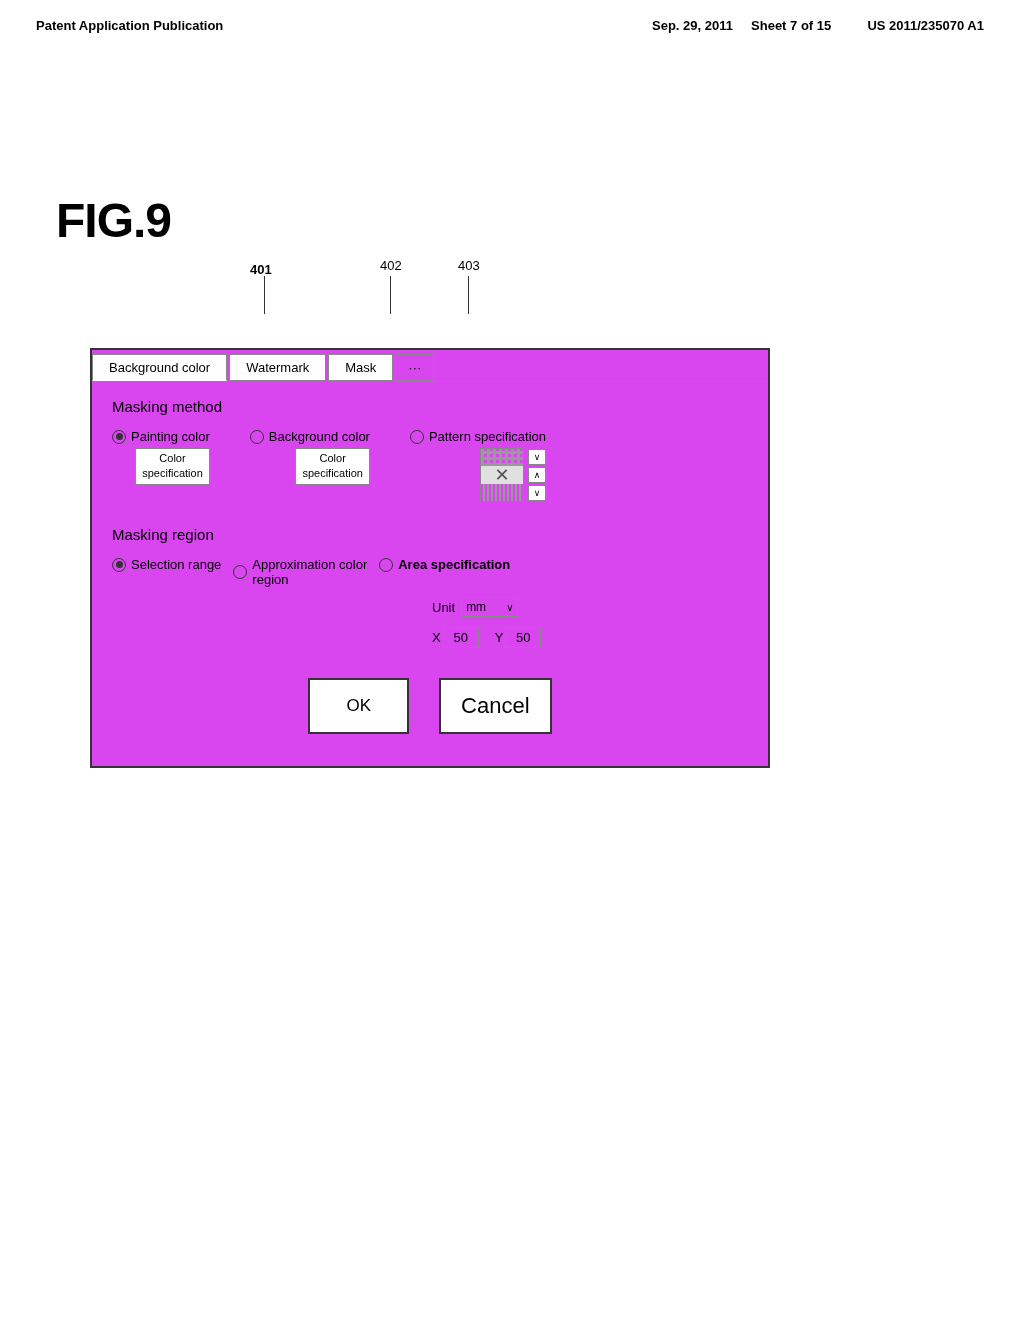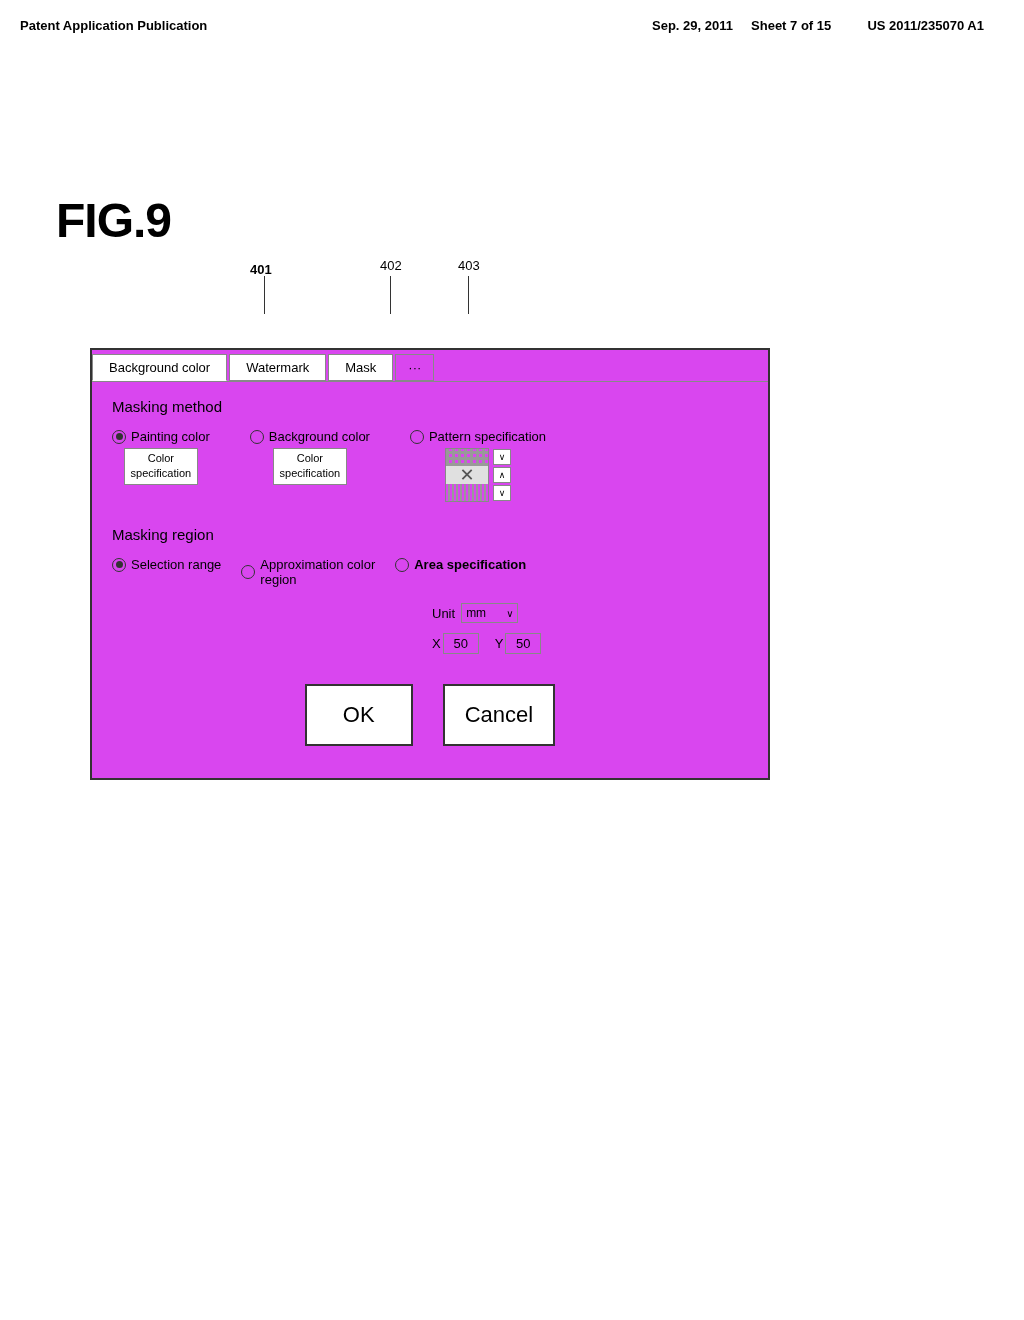--- a/index.html
+++ b/index.html
@@ -11,20 +11,21 @@
       position: relative;
     }
 
     
     .patent-header {
       display: flex;
       justify-content: space-between;
       padding: 18px 40px 0 20px;
       font-size: 13px;
       font-weight: bold;
+      margin-left: 16px;
     }
 
     
     .fig-label {
       font-size: 48px;
       font-weight: bold;
       margin-left: 56px;
       margin-top: 160px;
       letter-spacing: -1px;
     }
@@ -87,21 +88,21 @@
     .radio-group {
       display: flex;
       align-items: flex-start;
       gap: 20px;
       margin-bottom: 12px;
     }
 
     .radio-option {
       display: flex;
       flex-direction: column;
-      align-items: center;
+      align-items: flex-end;
       gap: 4px;
     }
 
     .radio-row {
       display: flex;
       align-items: center;
       gap: 5px;
       font-size: 13px;
     }
 
@@ -194,22 +195,22 @@
     }
 
     
     .masking-region {
       margin-top: 24px;
     }
 
     .region-radio-group {
       display: flex;
       align-items: flex-start;
-      gap: 10px;
-      margin-bottom: 16px;
+      gap: 2px;
+      margin-bottom: 10px;
     }
 
     
     .area-spec {
       margin-left: 320px;
       font-size: 13px;
     }
 
     .unit-row {
       display: flex;
@@ -252,21 +253,21 @@
       display: flex;
       justify-content: center;
       gap: 30px;
       margin-top: 30px;
       padding-bottom: 16px;
     }
 
     .btn-ok {
       border: 2px solid #333;
       padding: 16px 36px;
-      font-size: 22px;
+      font-size: 17px;
       cursor: pointer;
       background: #fff;
       font-weight: normal;
     }
 
     .btn-cancel {
       border: 2px solid #333;
       padding: 8px 20px;
       font-size: 22px;
       cursor: pointer;

